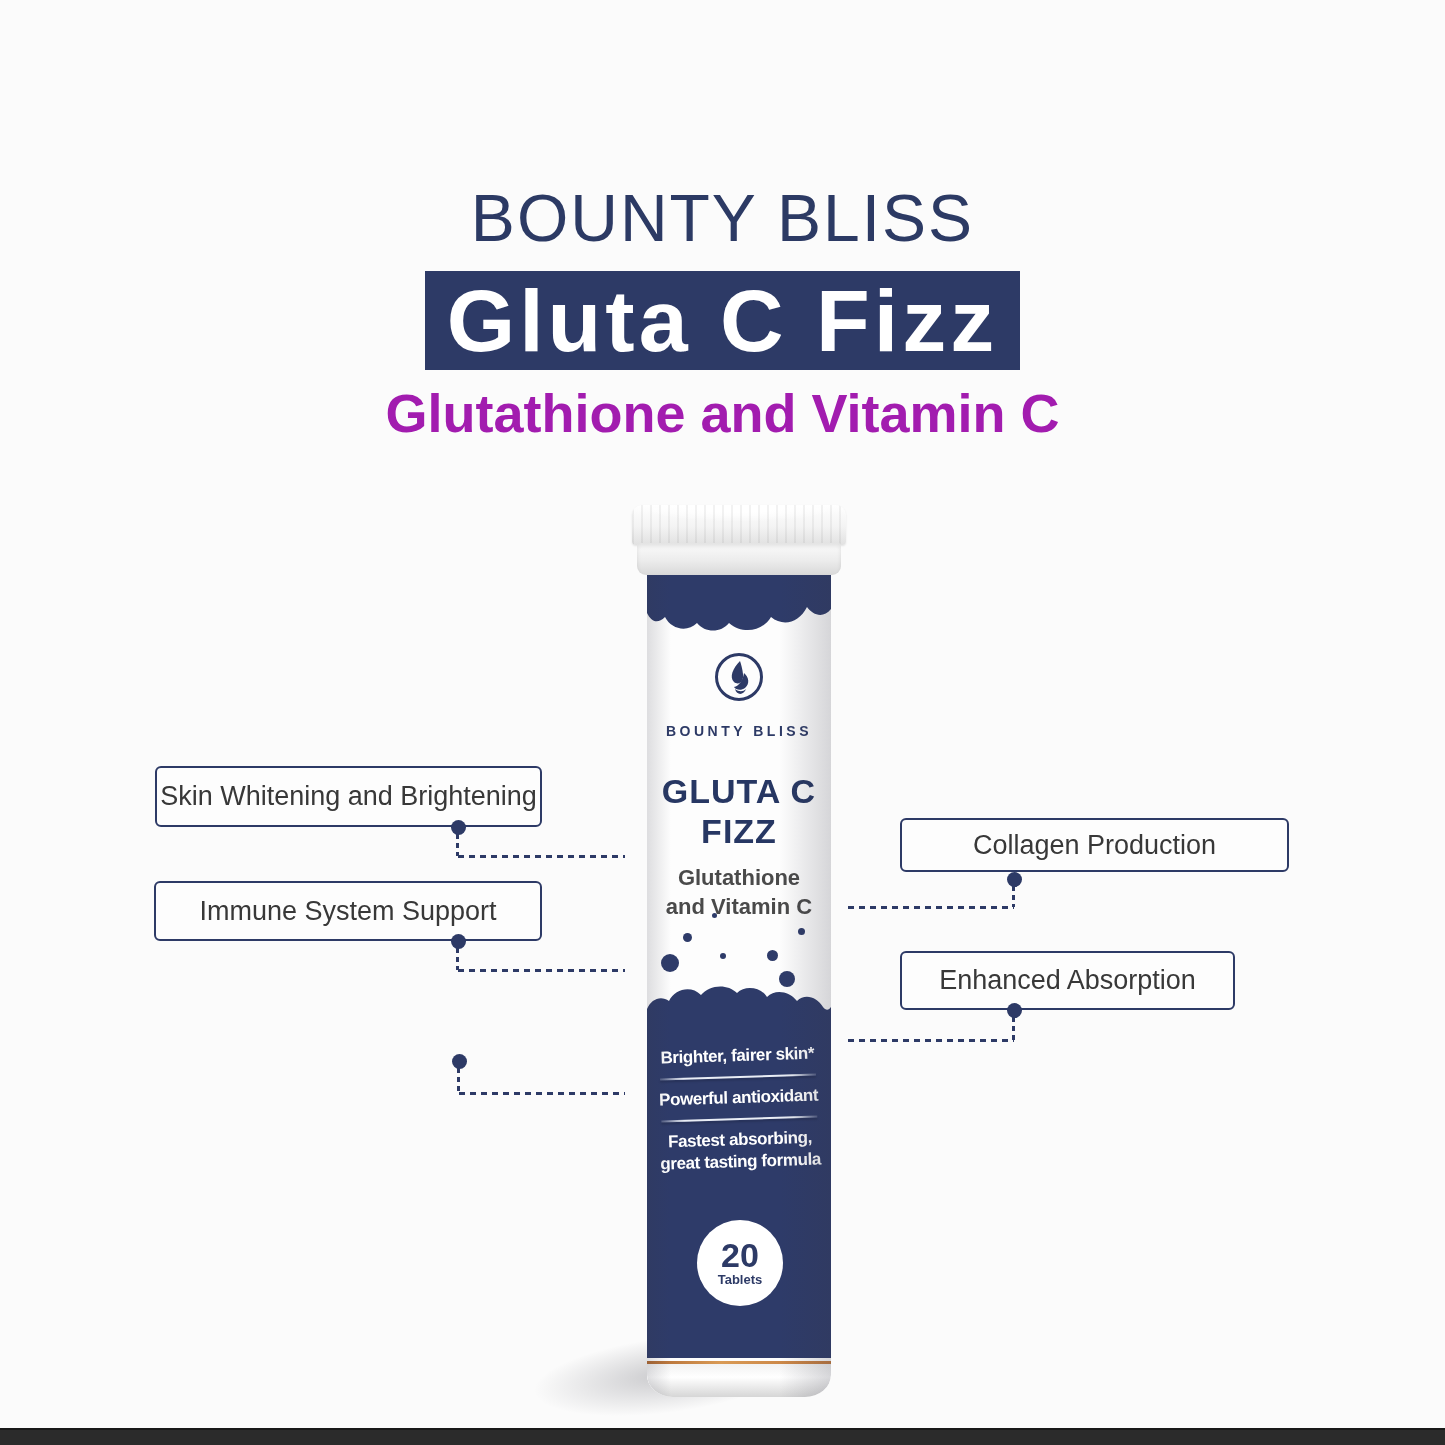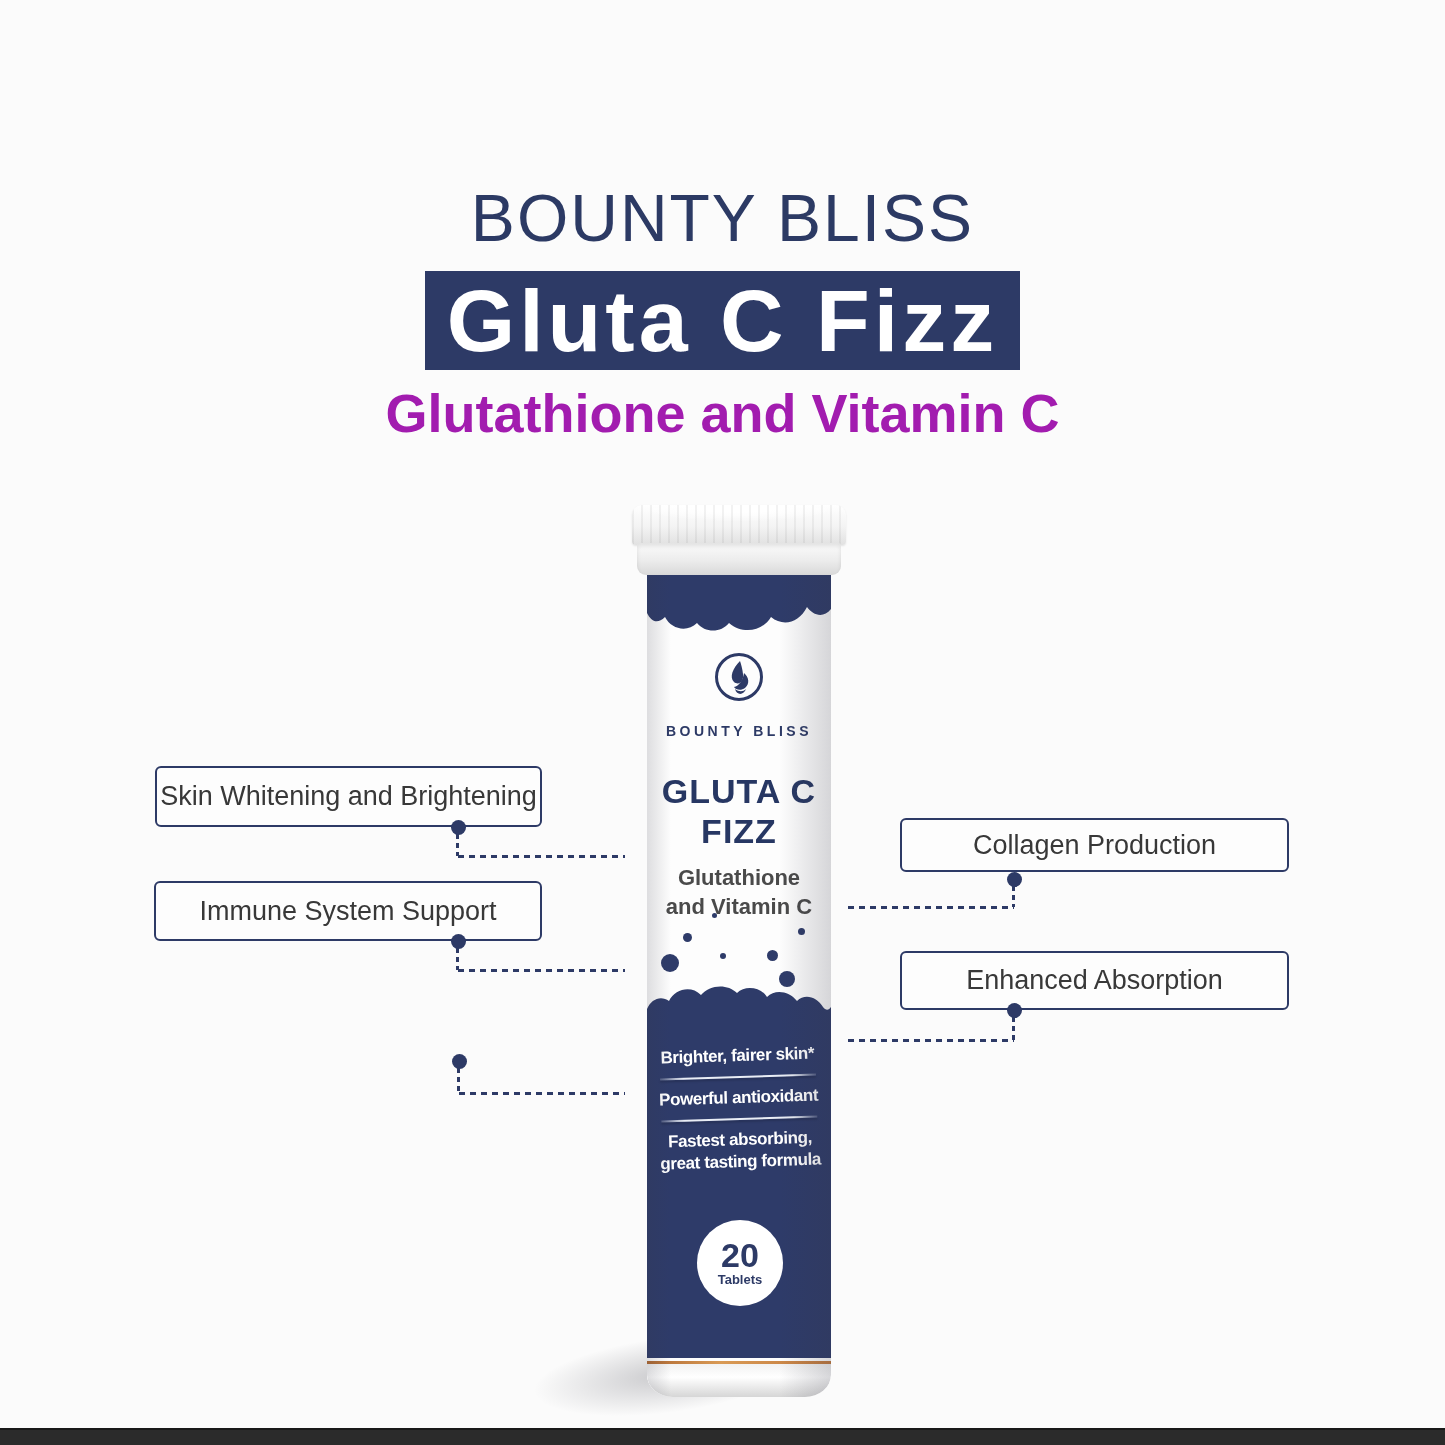--- a/index.html
+++ b/index.html
@@ -33,21 +33,21 @@
   
   .benefit-box{
     position:absolute;border:2px solid var(--navy);border-radius:6px;background:#fdfdfd;
     display:flex;align-items:center;justify-content:center;
     font-size:27px;color:#383838;white-space:nowrap;
   }
   .box-l1{left:155px;top:766px;width:387px;height:61px;}
   .box-l2{left:154px;top:881px;width:388px;height:60px;}
   .box-l3{left:154px;top:1001px;width:387px;height:60px;}
   .box-r1{left:900px;top:818px;width:389px;height:54px;}
-  .box-r2{left:900px;top:951px;width:389px;height:59px;}
+  .box-r2{left:900px;top:951px;width:335px;height:59px;}
 
   
   .cdot{position:absolute;width:15px;height:15px;border-radius:50%;background:var(--navy);}
   .vdash{position:absolute;width:3px;background-image:repeating-linear-gradient(180deg,var(--navy) 0 5px,transparent 5px 9px);}
   .hdash{position:absolute;height:3px;background-image:repeating-linear-gradient(90deg,var(--navy) 0 6px,transparent 6px 11px);}
 
   
   .tube-shadow{
     position:absolute;left:528px;top:1338px;width:250px;height:78px;z-index:1;
     background:radial-gradient(ellipse at 55% 50%, rgba(75,75,85,0.28) 0%, rgba(75,75,85,0) 68%);

